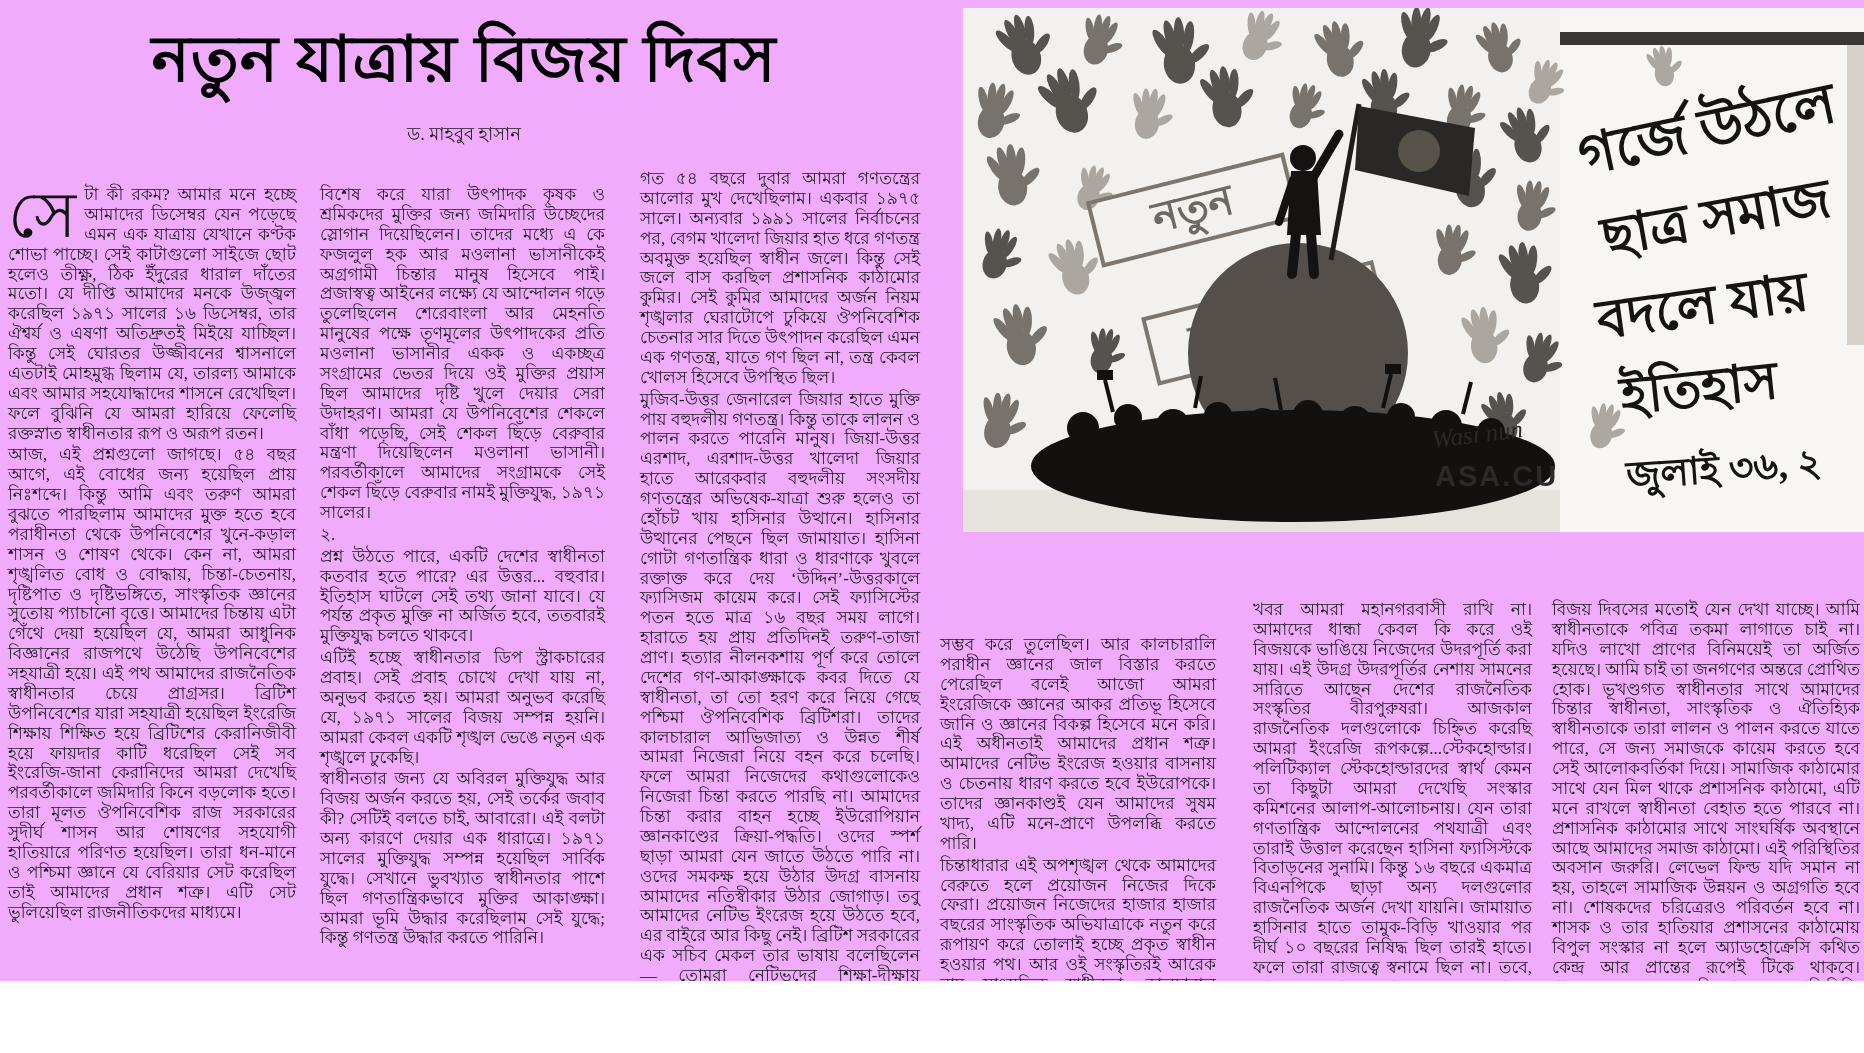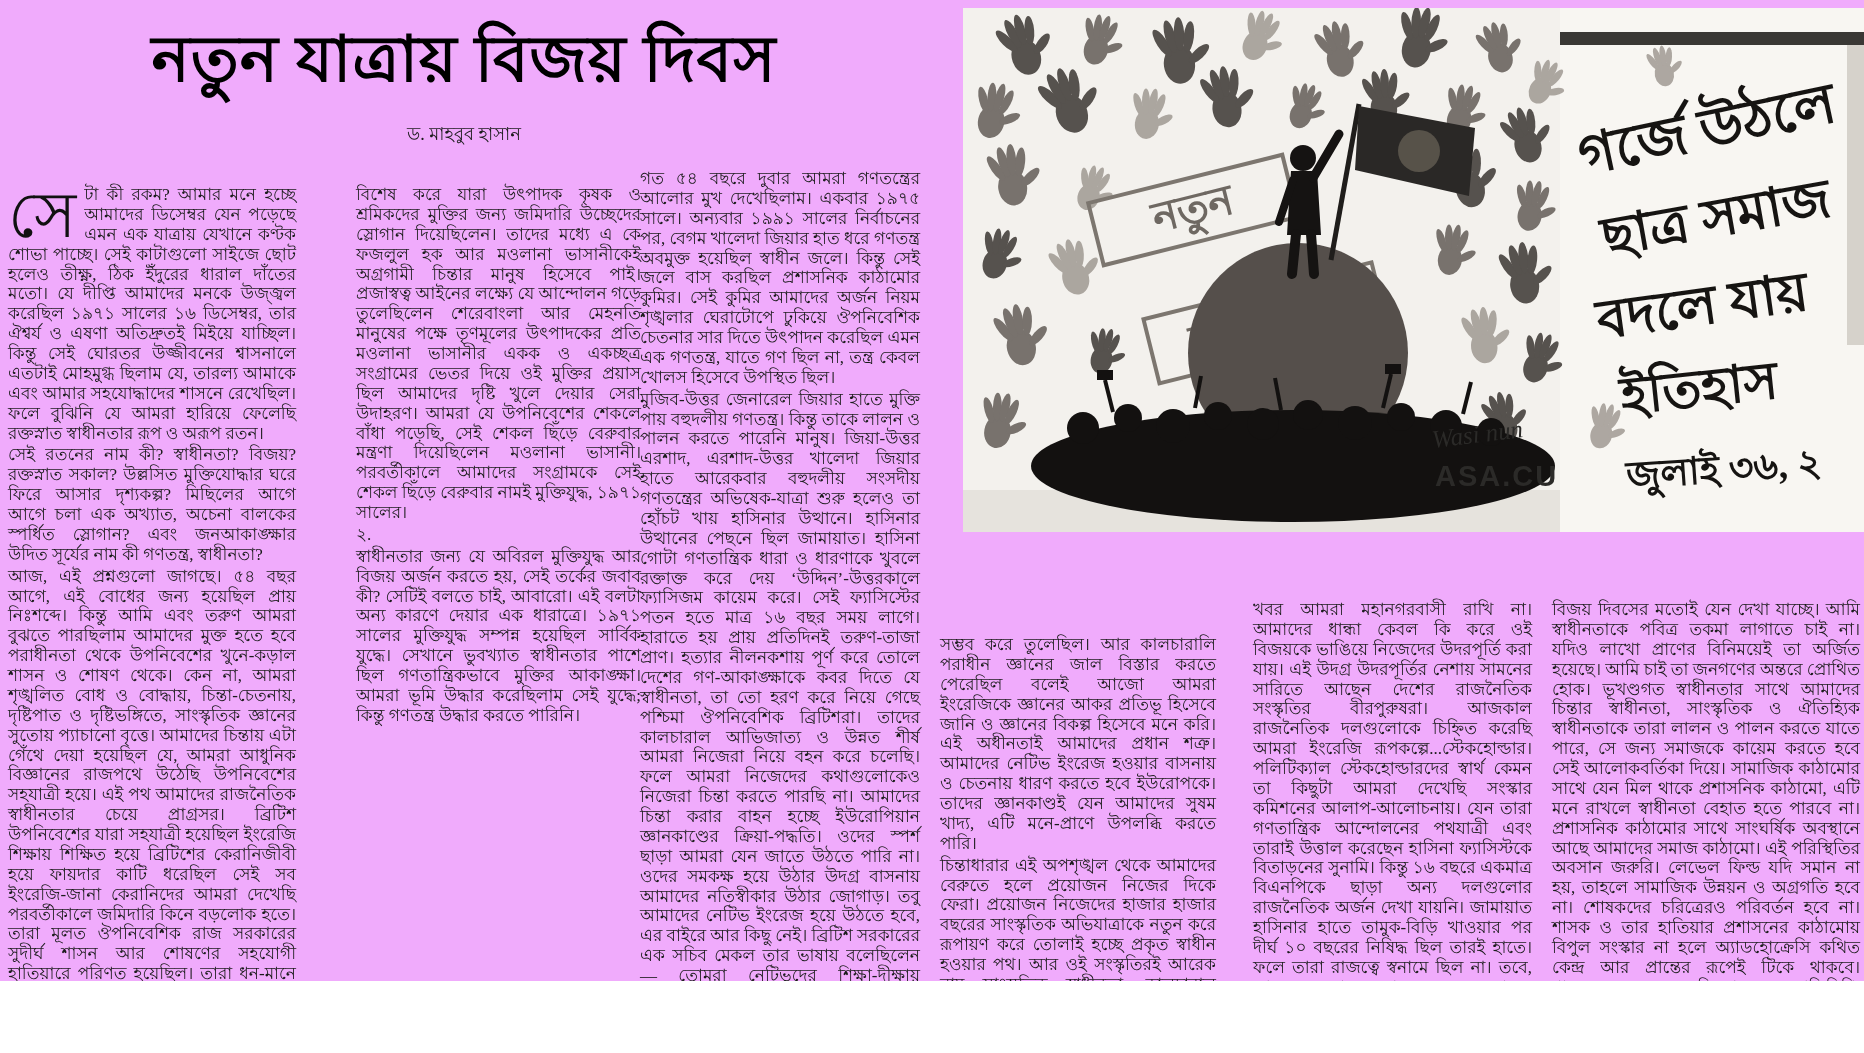--- a/index.html
+++ b/index.html
@@ -8,21 +8,21 @@
   .masthead-title{position:absolute;left:8px;top:10px;width:912px;margin:0;text-align:center;
         font-size:64px;font-weight:700;letter-spacing:1px;color:#000;}
   .masthead-byline{position:absolute;left:8px;top:120px;width:912px;text-align:center;
         font-size:18px;color:#1b1b1b;}
   .photo{position:absolute;left:963px;top:8px;width:901px;height:524px;margin:0;}
   .photo svg{display:block;}
   .col{position:absolute;font-size:17px;line-height:1.17;text-align:justify;
         text-justify:inter-word;color:#1b1b1b;}
   .col p{margin:0 0 2px 0;}
   .c1{left:8px;   top:185px;width:288px;height:850px;}
-  .c2{left:320px; top:185px;width:285px;height:850px;margin-left:36px;}
+  .c2{left:320px; top:185px;width:285px;height:850px;}
   .c3{left:640px; top:169px;width:280px;height:850px;}
   .c4{left:940px; top:635px;width:276px;height:440px;}
   .c5{left:1253px;top:600px;width:279px;height:440px;}
   .c6{left:1552px;top:600px;width:308px;height:440px;}
   .dropcap{float:left;font-size:64px;line-height:54px;padding:4px 8px 0 0;color:#111;}
 </style>
 </head>
 <body>
 
 <div class="page">
@@ -137,26 +137,27 @@
           <text x="756" y="228" font-size="54" font-weight="700" fill="#161412" text-anchor="middle" transform="rotate(-10 756 228)">ছাত্র সমাজ</text>
           <text x="742" y="316" font-size="54" font-weight="700" fill="#161412" text-anchor="middle" transform="rotate(-8 742 316)">বদলে যায়</text>
           <text x="738" y="398" font-size="52" font-weight="700" fill="#161412" text-anchor="middle" transform="rotate(-6 738 398)">ইতিহাস</text>
           <text x="762" y="474" font-size="38" font-weight="700" fill="#161412" text-anchor="middle" transform="rotate(-4 762 474)">জুলাই ৩৬, ২</text>
         </g>
     </svg>
   </figure>
 
   <div class="col c1">
       <p><span class="dropcap">সে</span>টা কী রকম? আমার মনে হচ্ছে আমাদের ডিসেম্বর যেন পড়েছে এমন এক যাত্রায় যেখানে কণ্টক শোভা পাচ্ছে। সেই কাটাগুলো সাইজে ছোট হলেও তীক্ষ্ণ, ঠিক ইঁদুরের ধারাল দাঁতের মতো। যে দীপ্তি আমাদের মনকে উজ্জ্বল করেছিল ১৯৭১ সালের ১৬ ডিসেম্বর, তার ঐশ্বর্য ও এষণা অতিদ্রুতই মিইয়ে যাচ্ছিল। কিন্তু সেই ঘোরতর উজ্জীবনের শ্বাসনালে এতটাই মোহমুগ্ধ ছিলাম যে, তারল্য আমাকে এবং আমার সহযোদ্ধাদের শাসনে রেখেছিল। ফলে বুঝিনি যে আমরা হারিয়ে ফেলেছি রক্তস্নাত স্বাধীনতার রূপ ও অরূপ রতন।</p>
-      <p>সেই রতনের নাম কী? স্বাধীনতা? বিজয়? রক্তস্নাত সকাল? উল্লসিত মুক্তিযোদ্ধার ঘরে ফিরে আসার দৃশ্যকল্প? মিছিলের আগে আগে চলা এক অখ্যাত, অচেনা বালকের স্পর্ধিত স্লোগান? এবং জনআকাঙ্ক্ষার উদিত সূর্যের নাম কী গণতন্ত্র, স্বাধীনতা?</p>
       <p>আজ, এই প্রশ্নগুলো জাগছে। ৫৪ বছর আগে, এই বোধের জন্য হয়েছিল প্রায় নিঃশব্দে। কিন্তু আমি এবং তরুণ আমরা বুঝতে পারছিলাম আমাদের মুক্ত হতে হবে পরাধীনতা থেকে উপনিবেশের খুনে-কড়াল শাসন ও শোষণ থেকে। কেন না, আমরা শৃঙ্খলিত বোধ ও বোদ্ধায়, চিন্তা-চেতনায়, দৃষ্টিপাত ও দৃষ্টিভঙ্গিতে, সাংস্কৃতিক জ্ঞানের সুতোয় প্যাচানো বৃত্তে। আমাদের চিন্তায় এটা গেঁথে দেয়া হয়েছিল যে, আমরা আধুনিক বিজ্ঞানের রাজপথে উঠেছি উপনিবেশের সহযাত্রী হয়ে। এই পথ আমাদের রাজনৈতিক স্বাধীনতার চেয়ে প্রাগ্রসর। ব্রিটিশ উপনিবেশের যারা সহযাত্রী হয়েছিল ইংরেজি শিক্ষায় শিক্ষিত হয়ে ব্রিটিশের কেরানিজীবী হয়ে ফায়দার কাটি ধরেছিল সেই সব ইংরেজি-জানা কেরানিদের আমরা দেখেছি পরবর্তীকালে জমিদারি কিনে বড়লোক হতে। তারা মূলত ঔপনিবেশিক রাজ সরকারের সুদীর্ঘ শাসন আর শোষণের সহযোগী হাতিয়ারে পরিণত হয়েছিল। তারা ধন-মানে ও পশ্চিমা জ্ঞানে যে বেরিয়ার সেট করেছিল তাই আমাদের প্রধান শত্রু। এটি সেট ভুলিয়েছিল রাজনীতিকদের মাধ্যমে।</p>
     </div>
   <div class="col c2">
       <p>বিশেষ করে যারা উৎপাদক কৃষক ও শ্রমিকদের মুক্তির জন্য জমিদারি উচ্ছেদের স্লোগান দিয়েছিলেন। তাদের মধ্যে এ কে ফজলুল হক আর মওলানা ভাসানীকেই অগ্রগামী চিন্তার মানুষ হিসেবে পাই। প্রজাস্বত্ব আইনের লক্ষ্যে যে আন্দোলন গড়ে তুলেছিলেন শেরেবাংলা আর মেহনতি মানুষের পক্ষে তৃণমূলের উৎপাদকের প্রতি মওলানা ভাসানীর একক ও একচ্ছত্র সংগ্রামের ভেতর দিয়ে ওই মুক্তির প্রয়াস ছিল আমাদের দৃষ্টি খুলে দেয়ার সেরা উদাহরণ। আমরা যে উপনিবেশের শেকলে বাঁধা পড়েছি, সেই শেকল ছিঁড়ে বেরুবার মন্ত্রণা দিয়েছিলেন মওলানা ভাসানী। পরবর্তীকালে আমাদের সংগ্রামকে সেই শেকল ছিঁড়ে বেরুবার নামই মুক্তিযুদ্ধ, ১৯৭১ সালের।</p>
       <p>২.</p>
+      <p>প্রশ্ন উঠতে পারে, একটি দেশের স্বাধীনতা কতবার হতে পারে? এর উত্তর... বহুবার। ইতিহাস ঘাটলে সেই তথ্য জানা যাবে। যে পর্যন্ত প্রকৃত মুক্তি না অর্জিত হবে, ততবারই মুক্তিযুদ্ধ চলতে থাকবে।</p>
+      <p>এটিই হচ্ছে স্বাধীনতার ডিপ স্ট্রাকচারের প্রবাহ। সেই প্রবাহ চোখে দেখা যায় না, অনুভব করতে হয়। আমরা অনুভব করেছি যে, ১৯৭১ সালের বিজয় সম্পন্ন হয়নি। আমরা কেবল একটি শৃঙ্খল ভেঙে নতুন এক শৃঙ্খলে ঢুকেছি।</p>
       <p>স্বাধীনতার জন্য যে অবিরল মুক্তিযুদ্ধ আর বিজয় অর্জন করতে হয়, সেই তর্কের জবাব কী? সেটিই বলতে চাই, আবারো। এই বলটা অন্য কারণে দেয়ার এক ধারাত্রে। ১৯৭১ সালের মুক্তিযুদ্ধ সম্পন্ন হয়েছিল সার্বিক যুদ্ধে। সেখানে ভুবখ্যাত স্বাধীনতার পাশে ছিল গণতান্ত্রিকভাবে মুক্তির আকাঙ্ক্ষা। আমরা ভূমি উদ্ধার করেছিলাম সেই যুদ্ধে; কিন্তু গণতন্ত্র উদ্ধার করতে পারিনি।</p>
     </div>
   <div class="col c3">
       <p>গত ৫৪ বছরে দুবার আমরা গণতন্ত্রের আলোর মুখ দেখেছিলাম। একবার ১৯৭৫ সালে। অন্যবার ১৯৯১ সালের নির্বাচনের পর, বেগম খালেদা জিয়ার হাত ধরে গণতন্ত্র অবমুক্ত হয়েছিল স্বাধীন জলে। কিন্তু সেই জলে বাস করছিল প্রশাসনিক কাঠামোর কুমির। সেই কুমির আমাদের অর্জন নিয়ম শৃঙ্খলার ঘেরাটোপে ঢুকিয়ে ঔপনিবেশিক চেতনার সার দিতে উৎপাদন করেছিল এমন এক গণতন্ত্র, যাতে গণ ছিল না, তন্ত্র কেবল খোলস হিসেবে উপস্থিত ছিল।</p>
       <p>মুজিব-উত্তর জেনারেল জিয়ার হাতে মুক্তি পায় বহুদলীয় গণতন্ত্র। কিন্তু তাকে লালন ও পালন করতে পারেনি মানুষ। জিয়া-উত্তর এরশাদ, এরশাদ-উত্তর খালেদা জিয়ার হাতে আরেকবার বহুদলীয় সংসদীয় গণতন্ত্রের অভিষেক-যাত্রা শুরু হলেও তা হোঁচট খায় হাসিনার উত্থানে। হাসিনার উত্থানের পেছনে ছিল জামায়াত। হাসিনা গোটা গণতান্ত্রিক ধারা ও ধারণাকে খুবলে রক্তাক্ত করে দেয় ‘উদ্দিন’-উত্তরকালে ফ্যাসিজম কায়েম করে। সেই ফ্যাসিস্টের পতন হতে মাত্র ১৬ বছর সময় লাগে। হারাতে হয় প্রায় প্রতিদিনই তরুণ-তাজা প্রাণ। হত্যার নীলনকশায় পূর্ণ করে তোলে দেশের গণ-আকাঙ্ক্ষাকে কবর দিতে যে স্বাধীনতা, তা তো হরণ করে নিয়ে গেছে পশ্চিমা ঔপনিবেশিক ব্রিটিশরা। তাদের কালচারাল আভিজাত্য ও উন্নত শীর্ষ আমরা নিজেরা নিয়ে বহন করে চলেছি। ফলে আমরা নিজেদের কথাগুলোকেও নিজেরা চিন্তা করতে পারছি না। আমাদের চিন্তা করার বাহন হচ্ছে ইউরোপিয়ান জ্ঞানকাণ্ডের ক্রিয়া-পদ্ধতি। ওদের স্পর্শ ছাড়া আমরা যেন জাতে উঠতে পারি না। ওদের সমকক্ষ হয়ে উঠার উদগ্র বাসনায় আমাদের নতিস্বীকার উঠার জোগাড়। তবু আমাদের নেটিভ ইংরেজ হয়ে উঠতে হবে, এর বাইরে আর কিছু নেই। ব্রিটিশ সরকারের এক সচিব মেকল তার ভাষায় বলেছিলেন— তোমরা নেটিভদের শিক্ষা-দীক্ষায় আচার-আচরণে ইংরেজ সৃজন করো। দেশেত তারাই তোমার হয়ে কাজ করবে। আমরা এখন বুঝতে পারি ওই নেটিভ ইংরেজরাই মূলত প্রায় ১০০ বছর সরাসরি শাসন প্রলম্বিত করতে</p>
     </div>
   <div class="col c4">
       <p>সম্ভব করে তুলেছিল। আর কালচারালি পরাধীন জ্ঞানের জাল বিস্তার করতে পেরেছিল বলেই আজো আমরা ইংরেজিকে জ্ঞানের আকর প্রতিভূ হিসেবে জানি ও জ্ঞানের বিকল্প হিসেবে মনে করি। এই অধীনতাই আমাদের প্রধান শত্রু। আমাদের নেটিভ ইংরেজ হওয়ার বাসনায় ও চেতনায় ধারণ করতে হবে ইউরোপকে। তাদের জ্ঞানকাণ্ডই যেন আমাদের সুষম খাদ্য, এটি মনে-প্রাণে উপলব্ধি করতে পারি।</p>
       <p>চিন্তাধারার এই অপশৃঙ্খল থেকে আমাদের বেরুতে হলে প্রয়োজন নিজের দিকে ফেরা। প্রয়োজন নিজেদের হাজার হাজার বছরের সাংস্কৃতিক অভিযাত্রাকে নতুন করে রূপায়ণ করে তোলাই হচ্ছে প্রকৃত স্বাধীন হওয়ার পথ। আর ওই সংস্কৃতিরই আরেক নাম সাংস্কৃতিক স্বাধীনতা, কালচারাল ইন্ডিপেন্ডেন্স। এটি করা না গেলে নিজের মেরুদণ্ড খুঁজে পাওয়া যাবে না। ২০২৪-এর বিজয় দিবস ৩৬ জুলাই, ৫ আগস্ট হলেও তার আসল জন্ম ১৯৭১-এর ১৬ ডিসেম্বর, বিজয় দিবসে অঙ্কুরিত হয়েছিল বলে মনে করি। যে জনআকাঙ্ক্ষার কথা বলি আমরা, তা তো উৎপাদকের অন্তরে অন্তরে লালিতপালিত হয়। সে</p>
     </div>

